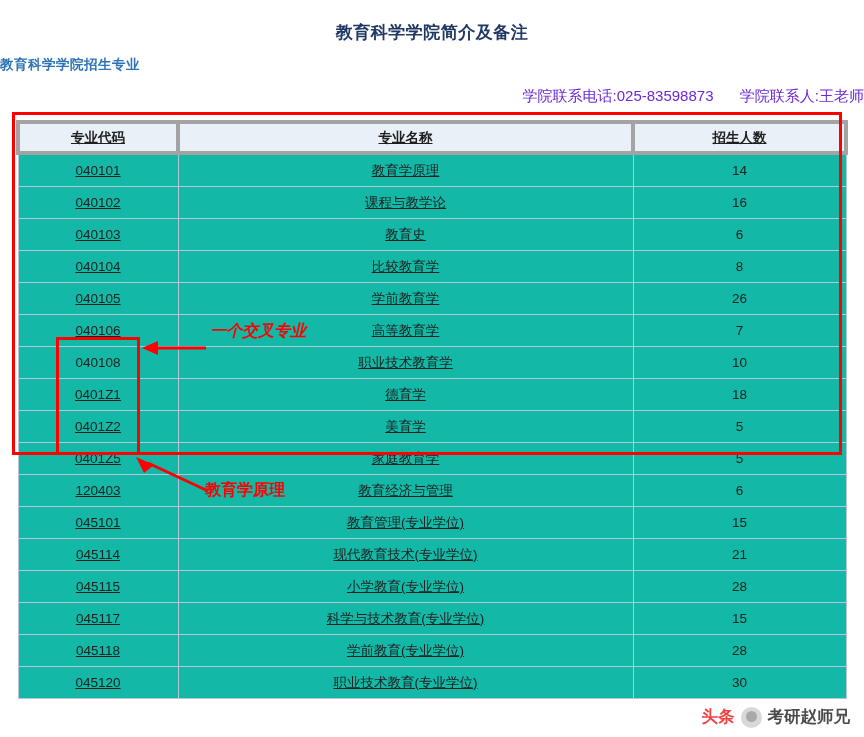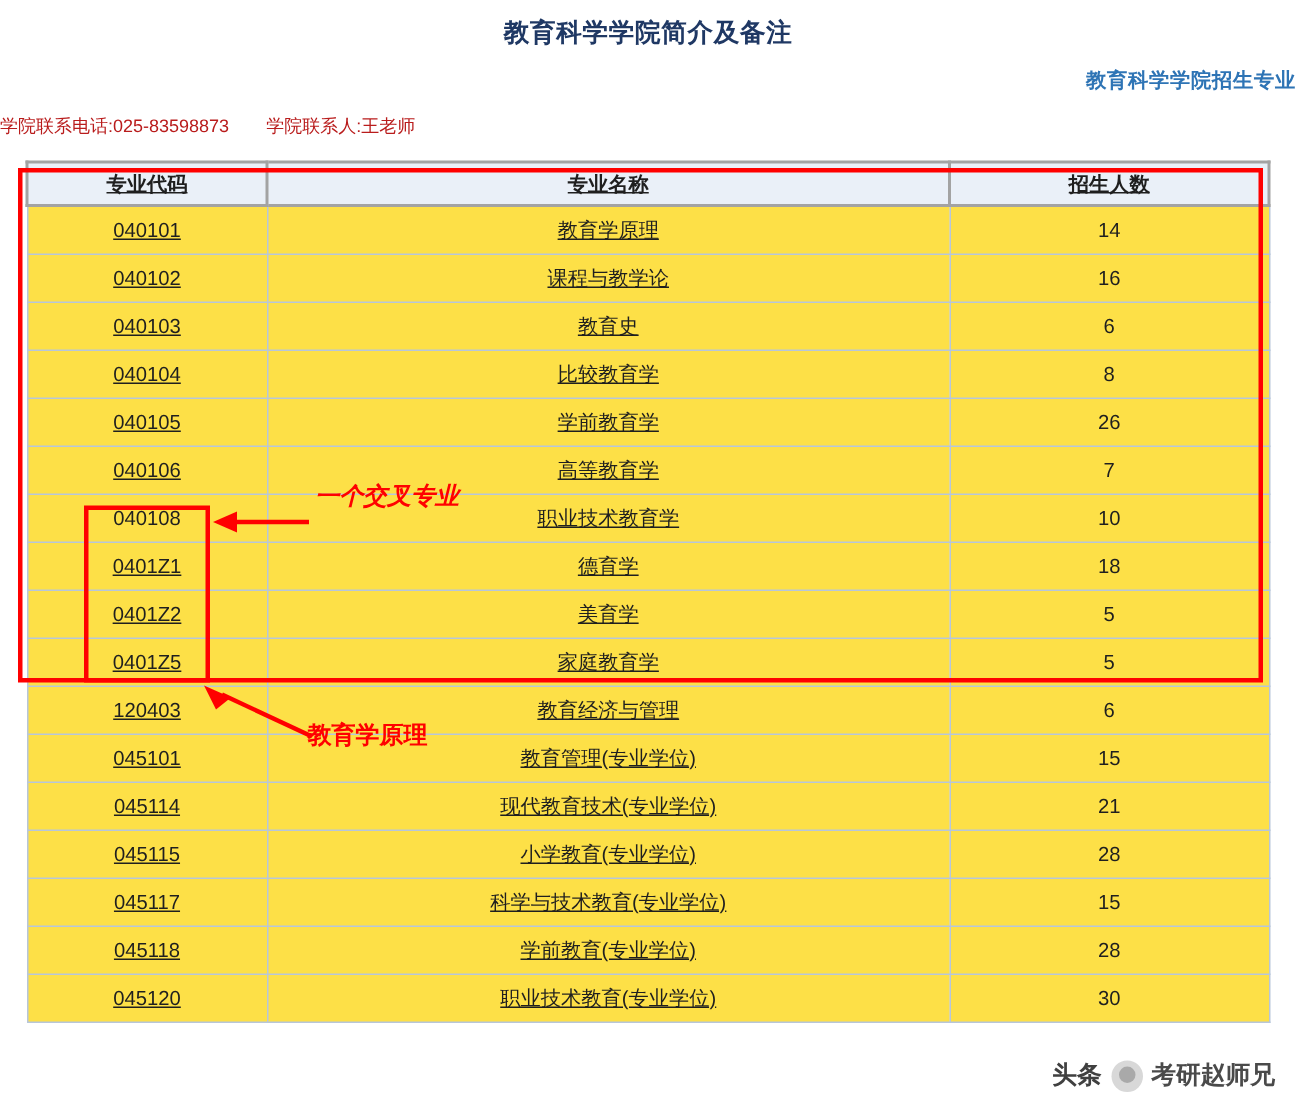--- a/index.html
+++ b/index.html
@@ -17,71 +17,71 @@
   .page {
     position: relative;
     width: 864px;
     height: 737px;
   }
   .title {
     text-align: center;
     font-size: 17px;
     font-weight: bold;
     color: #1f3864;
-    padding-top: 10px;
+    padding-top: 21px;
     letter-spacing: 0.5px;
   }
   .subtitle {
-    text-align: right;
+    text-align: left;
     font-size: 13.5px;
     font-weight: bold;
     color: #2e74b5;
     padding-top: 12px;
     letter-spacing: 0.5px;
   }
   .contact {
-    text-align: left;
-    font-size: 12px;
-    color: #b91c1c;
+    text-align: right;
+    font-size: 15px;
+    color: #6d28d9;
     padding-top: 13px;
   }
   .contact span.gap {
     display: inline-block;
     width: 18px;
   }
 
   table.majors {
     border-collapse: collapse;
     margin: 14px auto 0 auto;
     width: 828px;
     table-layout: fixed;
   }
   table.majors col.c1 { width: 160px; }
   table.majors col.c2 { width: 455px; }
   table.majors col.c3 { width: 213px; }
 
   table.majors th {
     background: #eaf0f8;
-    border: 2px solid #a3a3a3;
+    border: 4px solid #a3a3a3;
     font-size: 13.5px;
     font-weight: bold;
     color: #1f1f1f;
     height: 25px;
     text-align: center;
   }
   table.majors th .u {
     text-decoration: underline;
   }
   table.majors td {
     border: 1px solid #b7c6da;
     height: 29px;
     font-size: 13.5px;
     color: #1f1f1f;
     text-align: center;
-    background: #fde047;
+    background: #14b8a6;
   }
   table.majors td.code .u,
   table.majors td.name .u {
     text-decoration: underline;
   }
 
   
   .redbox {
     position: absolute;
     border: 3px solid #ff0000;
@@ -122,21 +122,21 @@
     right: 14px;
     bottom: 9px;
     font-size: 16.5px;
     font-weight: bold;
     color: #4a4a4a;
     display: flex;
     align-items: center;
     gap: 6px;
   }
   .watermark .tt {
-    color: #404040;
+    color: #ef4444;
   }
   .watermark .av {
     width: 21px;
     height: 21px;
     border-radius: 50%;
     background: #d8d8d8;
     display: inline-block;
     position: relative;
   }
   .watermark .av::after {

